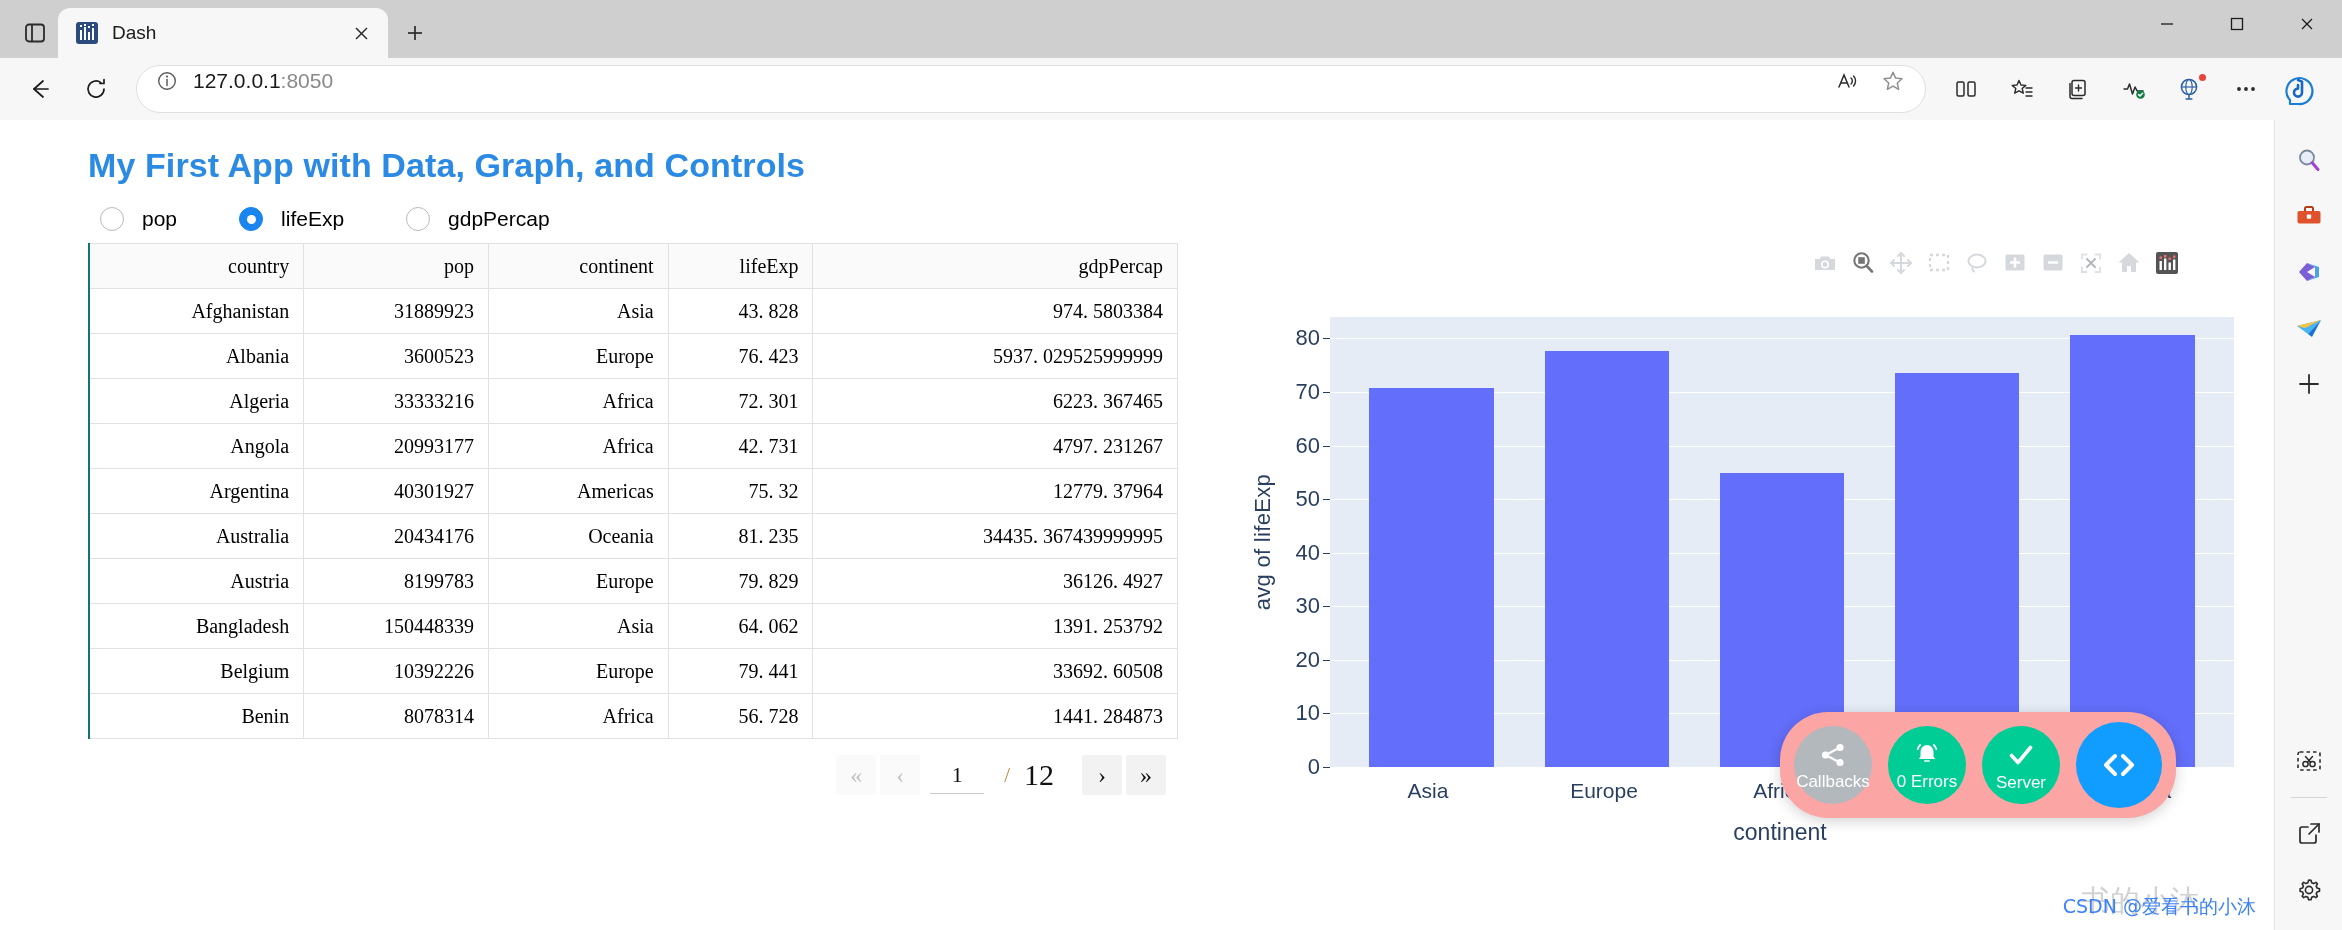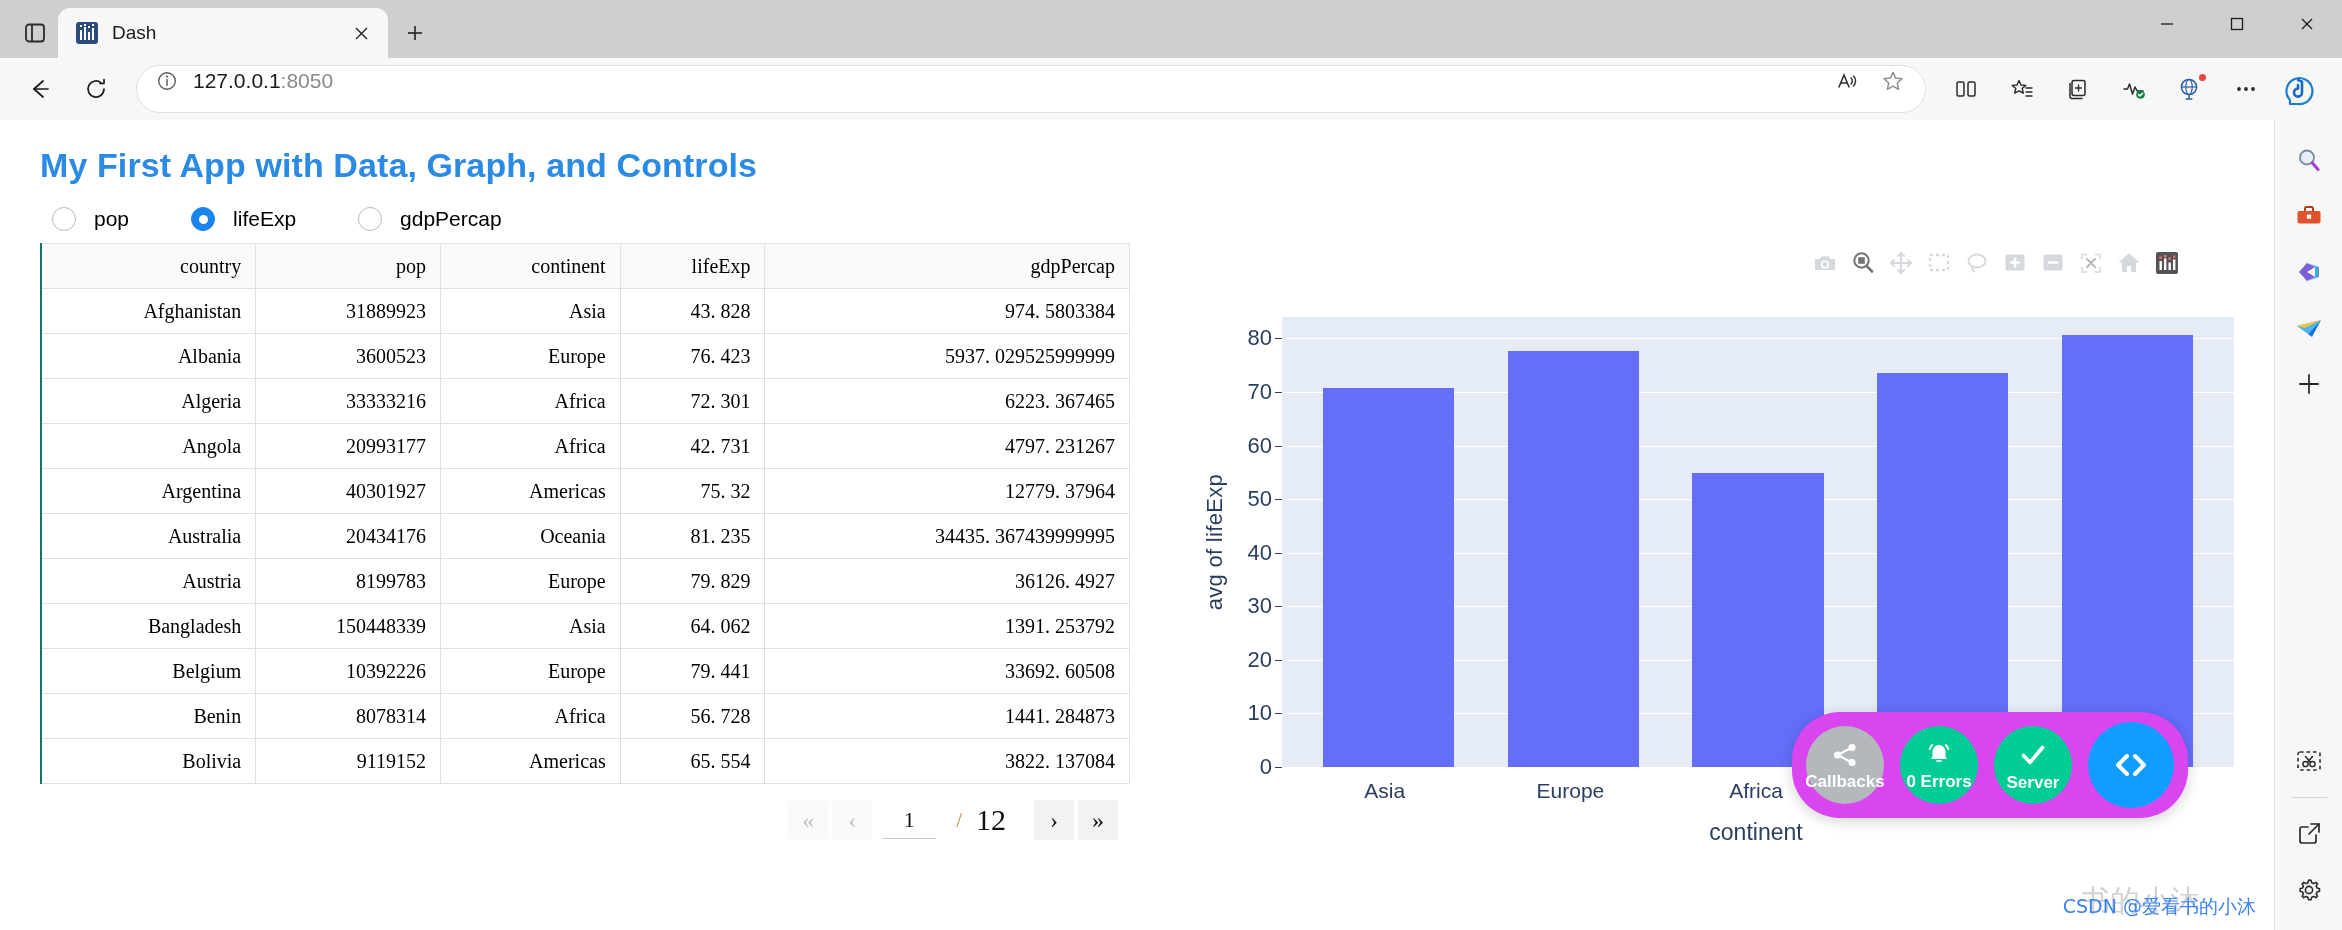--- a/index.html
+++ b/index.html
@@ -54,21 +54,21 @@
   .url-text { font-size: 21px; color: #1b1b1b; white-space: nowrap; flex:1; overflow:hidden; }
   .url-text .port { color: #8a8a8a; }
   .omnibox-actions { display: flex; align-items: center; gap: 2px; }
   .ob-btn { width: 44px; height: 40px; border-radius: 8px; display:flex;align-items:center;justify-content:center;cursor:pointer;}
   .tb-btn { width: 52px; height: 48px; border-radius: 8px; display:flex;align-items:center;justify-content:center;cursor:pointer; position:relative;}
   .reddot { position:absolute; top:7px; right:8px; width:11px;height:11px;border-radius:50%;background:#e8443a;border:2px solid #f7f7f7;}
 
   
   .body-row { flex: 1; display: flex; min-height: 0; background:#cfcfcf;}
   .page {
-    flex: 1; background: #ffffff; position: relative; overflow: hidden;
+    flex: 1; background: #ffffff; position: relative; overflow: hidden; padding-left: 48px;
   }
   .page-inner { padding: 26px 40px 0 40px; }
 
   
   .edge-sidebar {
     width: 68px; background: #f7f7f7; border-left: 1px solid #e3e3e3;
     display: flex; flex-direction: column; align-items: center;
     padding-top: 14px; gap: 4px; position: relative;
   }
   .sb-btn { width: 52px; height: 52px; border-radius: 8px; display:flex;align-items:center;justify-content:center;cursor:pointer;font-size:26px;}
@@ -158,24 +158,24 @@
   }
   .gridline { position: absolute; left: 0; right: 0; height: 1px; background: #ffffff; }
   .bar-slot { flex: 1; display: flex; justify-content: center; align-items: flex-end; height: 100%; position: relative; z-index: 2; }
   .bar { width: 71%; background: #636efa; }
   .x-labels { display: flex; padding: 0 14px; margin-left: 76px; }
   .x-label { flex: 1; text-align: center; font-size: 21px; color: #2a3f5f; padding-top: 12px; }
   .x-axis-title { text-align: center; font-size: 23px; color: #2a3f5f; margin-top: 16px; margin-left: 76px; }
 
   
   .devtools {
-    position: absolute; right: 46px; bottom: 28px;
-    background: #d946ef; border-radius: 48px; padding: 10px 14px;
+    position: absolute; right: 58px; bottom: 28px;
+    background: #fca5a5; border-radius: 48px; padding: 10px 14px;
     display: flex; align-items: center; gap: 16px;
-    box-shadow: 0 3px 14px rgba(0,0,0,.18); z-index: 20; font-weight: bold;
+    box-shadow: 0 3px 14px rgba(0,0,0,.18); z-index: 20;
   }
   .dt-circle {
     width: 78px; height: 78px; border-radius: 50%;
     display: flex; flex-direction: column; align-items: center; justify-content: center;
     color: #fff; cursor: pointer; position: relative;
   }
   .dt-circle .dt-label { font-size: 17px; line-height: 1; margin-top: 3px; white-space: nowrap;}
   .dt-gray { background: #b3b8bd; }
   .dt-green { background: #00cc96; }
   .dt-blue { background: #119dff; width: 86px; height: 86px; }
@@ -443,27 +443,20 @@
                   <td>Europe</td>
                   <td>79. 441</td>
                   <td>33692. 60508</td>
                 </tr>
                 <tr>
                   <td>Benin</td>
                   <td>8078314</td>
                   <td>Africa</td>
                   <td>56. 728</td>
                   <td>1441. 284873</td>
-                </tr>
-                <tr>
-                  <td>Bolivia</td>
-                  <td>9119152</td>
-                  <td>Americas</td>
-                  <td>65. 554</td>
-                  <td>3822. 137084</td>
                 </tr>
               </tbody>
             </table>
 
             <div class="pagination">
               <div class="pg-btn disabled">«</div>
               <div class="pg-btn disabled">‹</div>
               <input class="pg-current" value="1" style="">
               <span class="pg-sep">/</span>
               <span class="pg-total">12</span>

